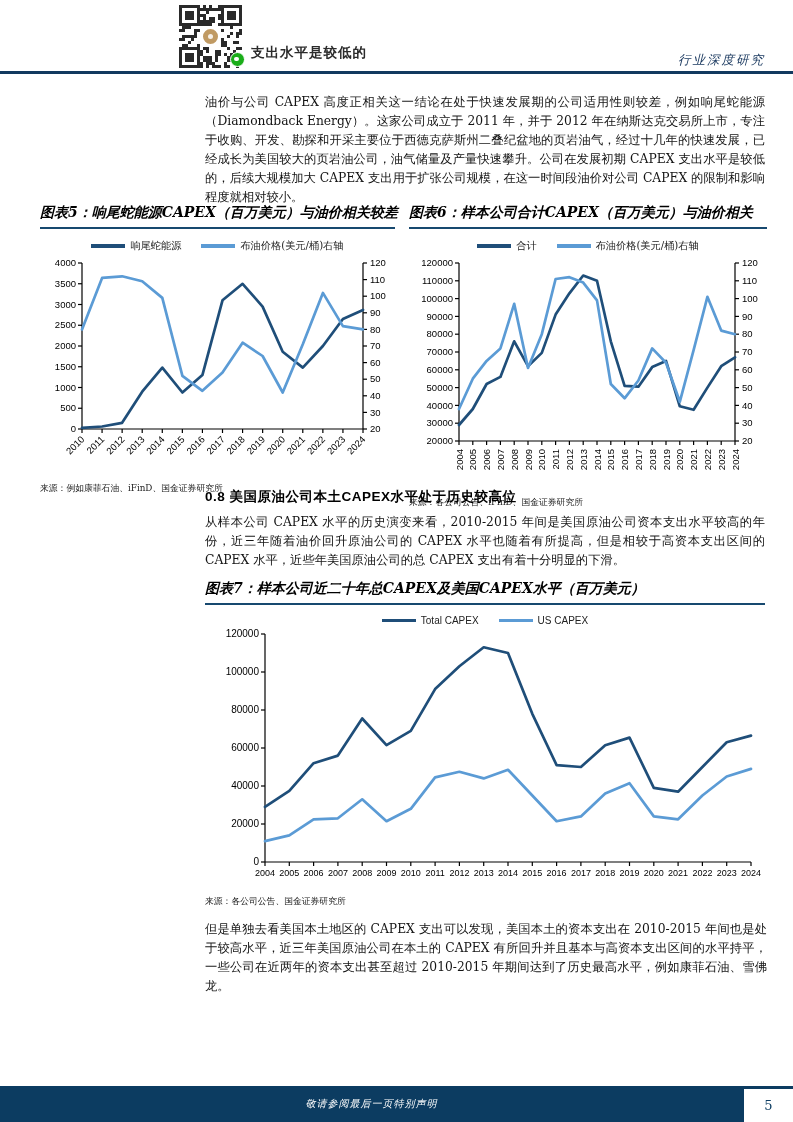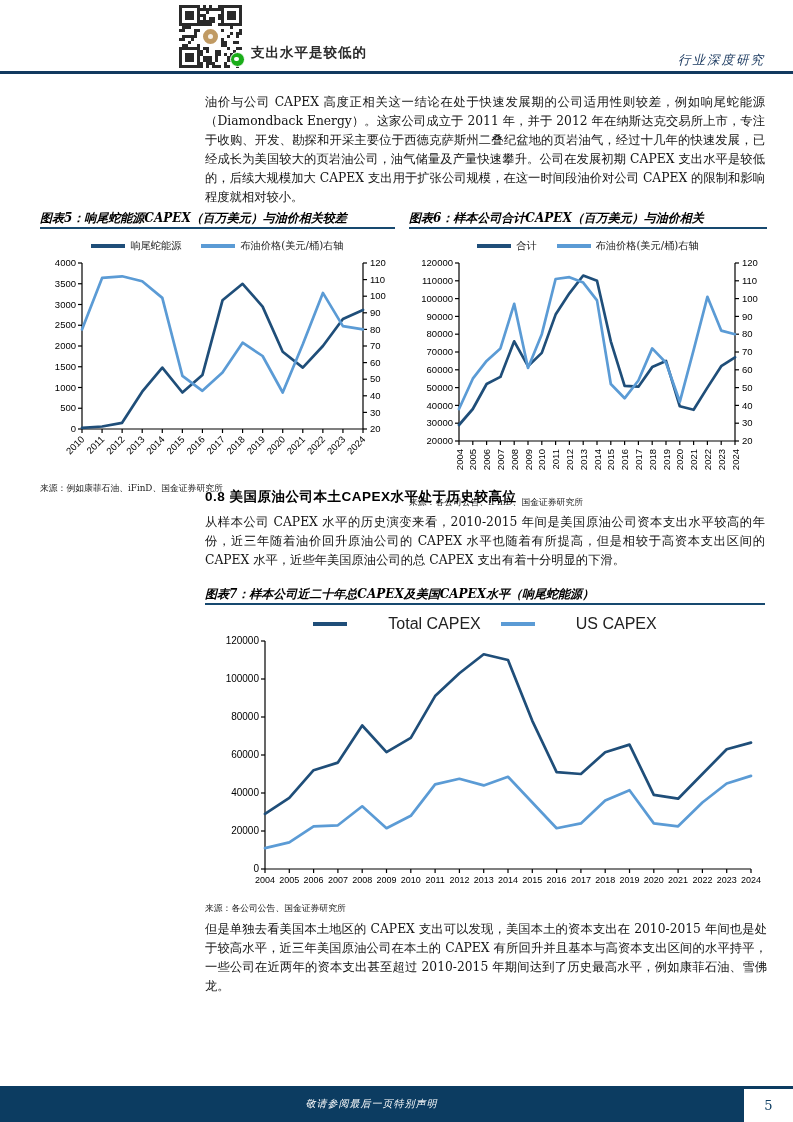--- a/index.html
+++ b/index.html
@@ -28,27 +28,27 @@
   .para{position:absolute;font-family:"DejaVu Serif","Liberation Serif",serif;font-size:12.3px;line-height:1.54;text-align:justify;color:#141414;}
   .para-intro{left:205px;top:93px;width:560px;}
   .section-heading{position:absolute;left:205px;top:488px;width:560px;font-size:13.5px;font-weight:bold;color:#000;letter-spacing:.5px;}
   .para-section{left:205px;top:513px;width:560px;}
   .para-closing{left:205px;top:920px;width:562px;}
 
   
   .figrow{position:absolute;left:40px;top:204px;width:727px;display:flex;gap:14px;}
   .figcol5{width:355px;}
   .figcol6{width:358px;}
-  .fig-title{font-family:"DejaVu Serif","Liberation Serif",serif;font-size:12px;font-weight:bold;font-style:italic;color:#000;
-             border-bottom:2px solid #17496f;white-space:nowrap;margin-top:6px;}
+  .fig-title{font-family:"DejaVu Serif","Liberation Serif",serif;font-size:14px;font-weight:bold;font-style:italic;color:#000;
+             padding-bottom:5px;border-bottom:2px solid #17496f;white-space:nowrap;}
   .legend{display:flex;justify-content:center;align-items:center;gap:20px;margin-top:10px;}
   .legend-item{display:flex;align-items:center;}
   .legend-swatch{width:34px;height:3.4px;margin-right:5px;}
   .legend-label{font-size:10.2px;color:#222;font-family:"DejaVu Serif","Liberation Serif",serif;}
-  .legend7 .legend-label{font-family:"Liberation Sans",sans-serif;font-size:16px;margin-left:36px;}
+  .legend7 .legend-label{font-family:"Liberation Sans",sans-serif;font-size:10px;}
   .source{font-family:"DejaVu Serif","Liberation Serif",serif;font-size:8.8px;color:#222;margin-top:4px;}
   .fig7{position:absolute;left:205px;top:580px;width:560px;}
   svg text{font-family:"Liberation Sans","DejaVu Sans",sans-serif;fill:#000;}
 
   
   .footer{position:absolute;left:0;right:0;bottom:0;height:36px;background:#0c3c61;}
   .footer-text{position:absolute;left:0;right:50px;top:0;bottom:0;display:flex;align-items:center;justify-content:center;
                color:#fff;font-size:10px;font-style:italic;font-family:"DejaVu Serif","Liberation Serif",serif;letter-spacing:1px;}
   .page-box{position:absolute;right:0;top:0;width:49px;height:36px;background:#fff;border-top:3px solid #0c3c61;box-sizing:border-box;
             display:flex;align-items:center;justify-content:center;font-size:13px;color:#0c3c61;font-family:"DejaVu Serif",serif;}
@@ -471,21 +471,21 @@
           <polyline points="50.0,156.0 63.8,125.7 77.6,107.9 91.4,95.4 105.2,50.9 119.0,115.0 132.8,81.2 146.6,26.0 160.4,24.2 174.2,29.6 188.0,47.4 201.8,131.0 215.6,145.3 229.4,127.5 243.2,95.4 257.0,109.7 270.8,148.8 284.6,97.2 298.4,43.8 312.2,77.6 326.0,81.2" fill="none" stroke="#5B9BD5" stroke-width="2.7" stroke-linejoin="round" stroke-linecap="round"></polyline>
         </svg>
       <div class="source">来源：各公司公告、iFinD、国金证券研究所</div>
     </div>
   </div>
 
   <div class="section-heading">0.8 美国原油公司本土CAPEX水平处于历史较高位</div>
   <div class="para para-section">从样本公司 CAPEX 水平的历史演变来看，2010-2015 年间是美国原油公司资本支出水平较高的年份，近三年随着油价回升原油公司的 CAPEX 水平也随着有所提高，但是相较于高资本支出区间的 CAPEX 水平，近些年美国原油公司的总 CAPEX 支出有着十分明显的下滑。</div>
 
   <div class="fig7">
-    <div class="fig-title">图表7：样本公司近二十年总CAPEX及美国CAPEX水平（响尾蛇能源）</div>
+    <div class="fig-title">图表7：样本公司近二十年总CAPEX及美国CAPEX水平（百万美元）</div>
     <div class="legend legend7">
       <div class="legend-item">
         <span class="legend-swatch" style="background-color: rgb(31, 78, 121);"></span>
         <span class="legend-label">Total CAPEX</span>
       </div>
       <div class="legend-item">
         <span class="legend-swatch" style="background-color: rgb(91, 155, 213);"></span>
         <span class="legend-label">US CAPEX</span>
       </div>
     </div>

